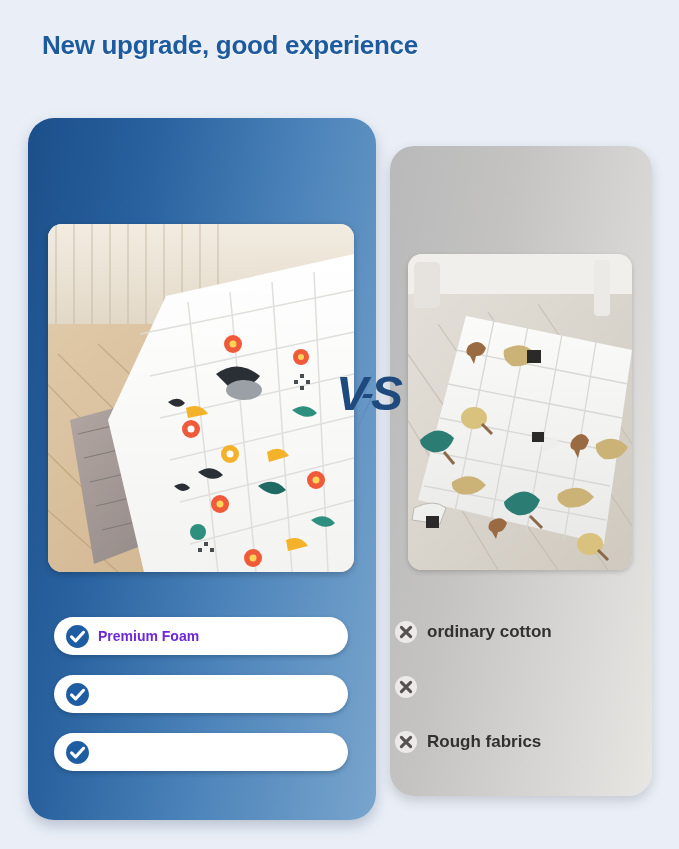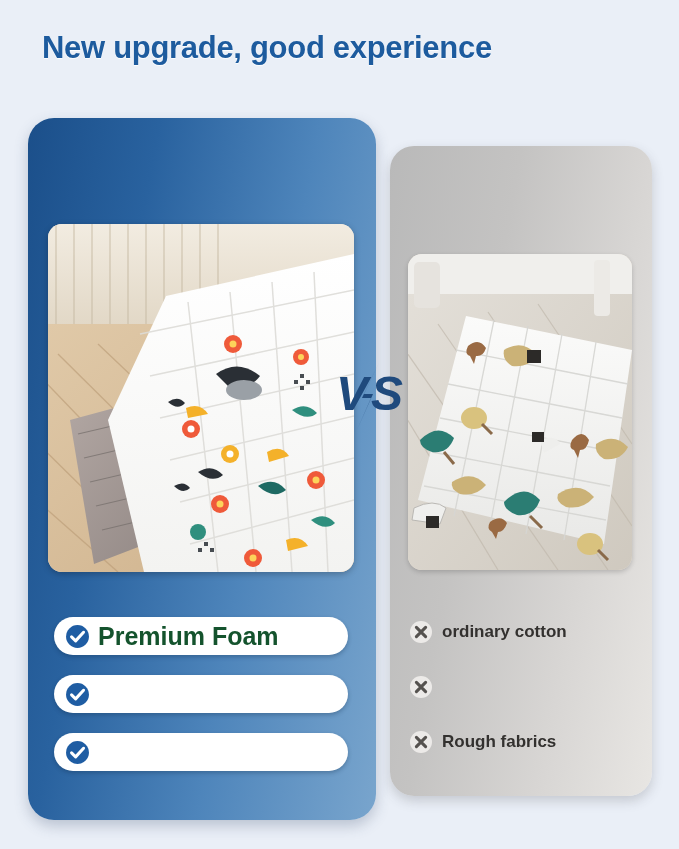--- a/index.html
+++ b/index.html
@@ -14,21 +14,21 @@
     overflow: hidden;
     position: relative;
   }
 
   
   .page-title {
     position: absolute;
     left: 42px;
     top: 30px;
     width: 610px;
-    font-size: 31px;
+    font-size: 26px;
     font-weight: bold;
     color: #1d5b9e;
     letter-spacing: -0.3px;
     text-shadow: 0 1px 1px rgba(255,255,255,0.9);
     white-space: nowrap;
   }
 
   
   .panel {
     position: absolute;
@@ -123,33 +123,33 @@
     display: flex;
     align-items: center;
     padding-left: 11px;
     box-sizing: border-box;
     z-index: 6;
   }
   .pill-0 { top: 617px; width: 294px; }
   .pill-1 { top: 675px; width: 294px; }
   .pill-2 { top: 733px; width: 294px; }
   .pill-text {
-    font-size: 25px;
+    font-size: 14px;
     font-weight: bold;
-    color: #14532d;
+    color: #6d28d9;
     margin-left: 8px;
     white-space: nowrap;
   }
   .check-icon { width: 25px; height: 25px; flex: 0 0 25px; }
   .check-icon svg { display:block; width:100%; height:100%; }
 
   
   .con-row {
     position: absolute;
-    left: 409px;
+    left: 394px;
     height: 30px;
     display: flex;
     align-items: center;
     z-index: 6;
     text-align: center;
   }
   .con-0 { top: 617px; }
   .con-1 { top: 672px; }
   .con-2 { top: 727px; }
   .con-text {

